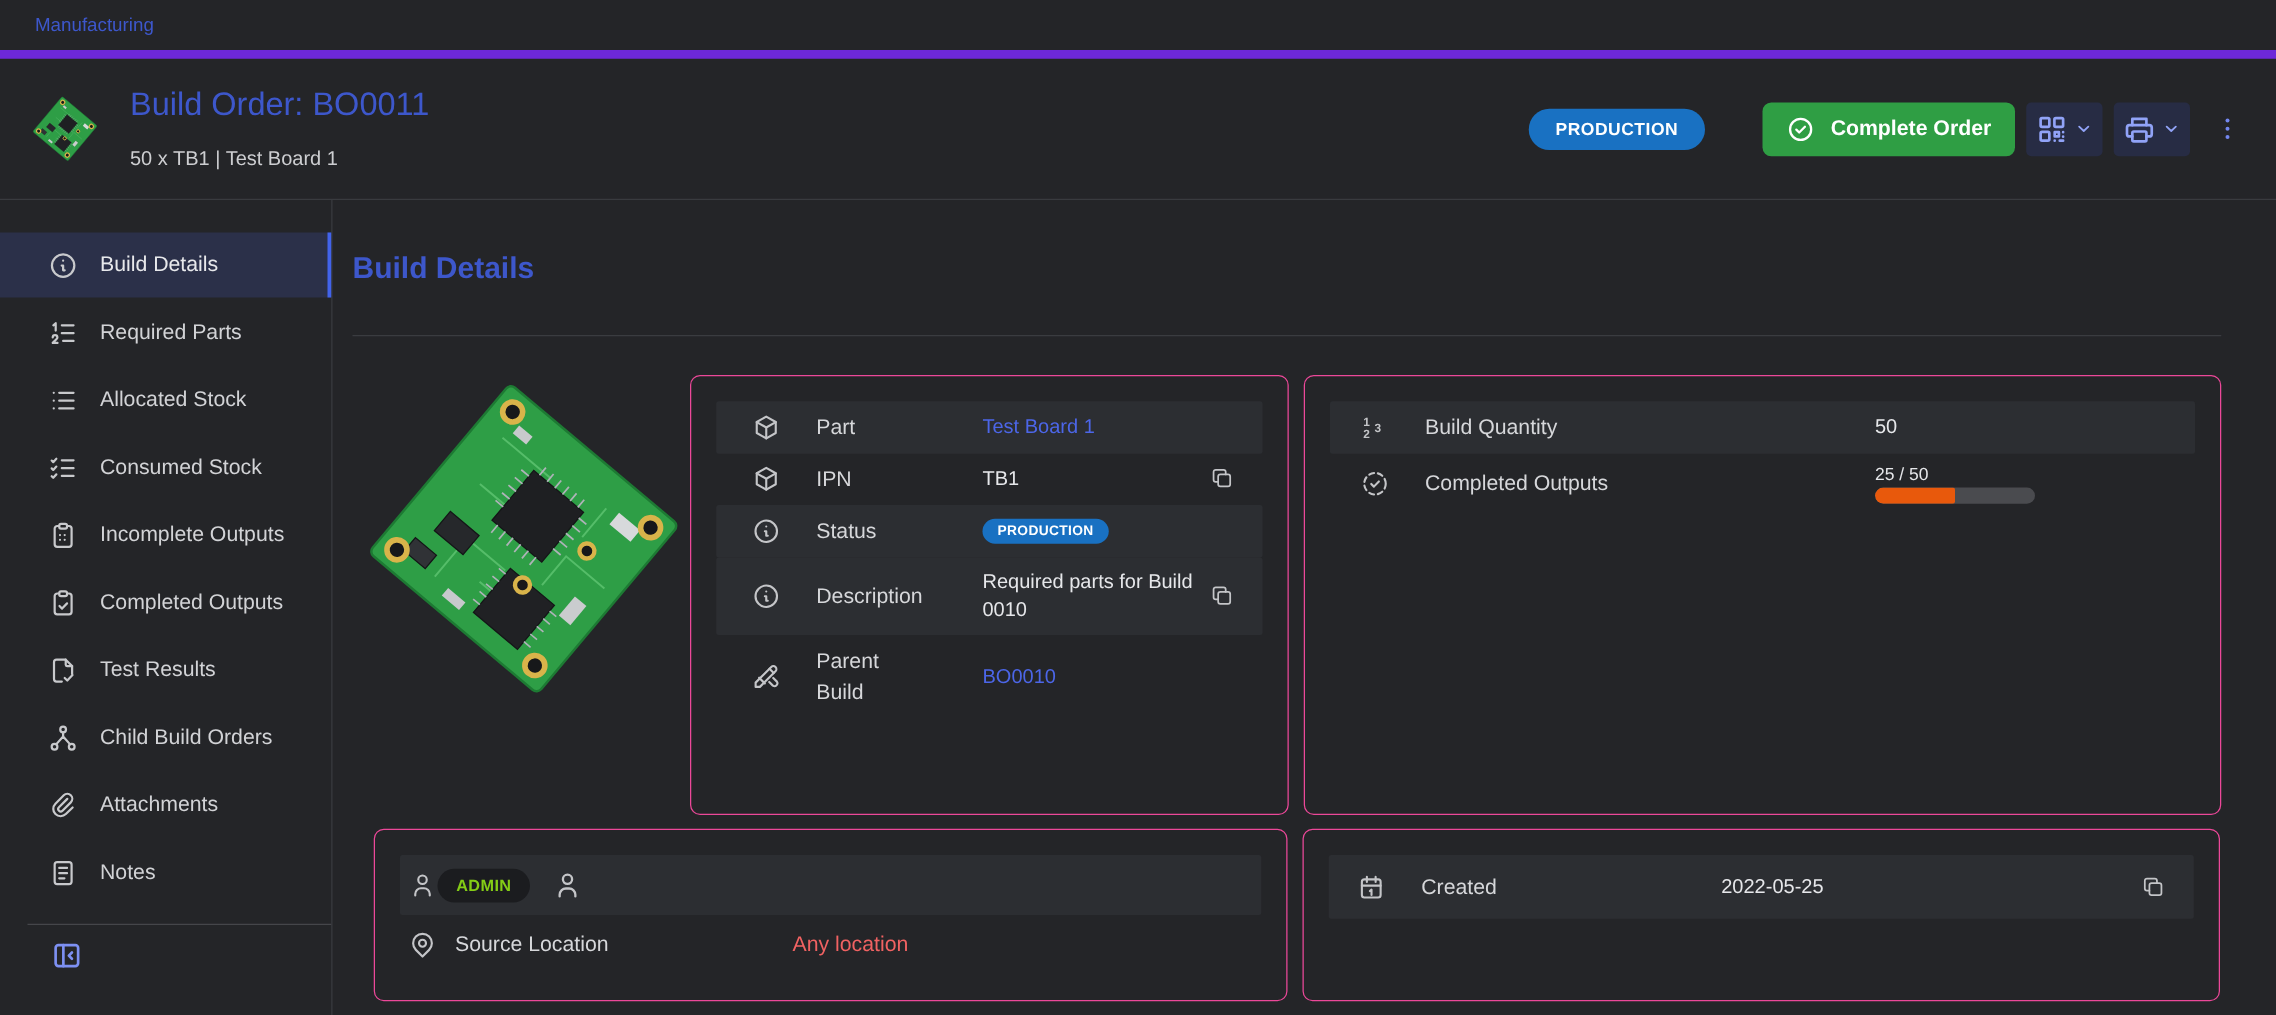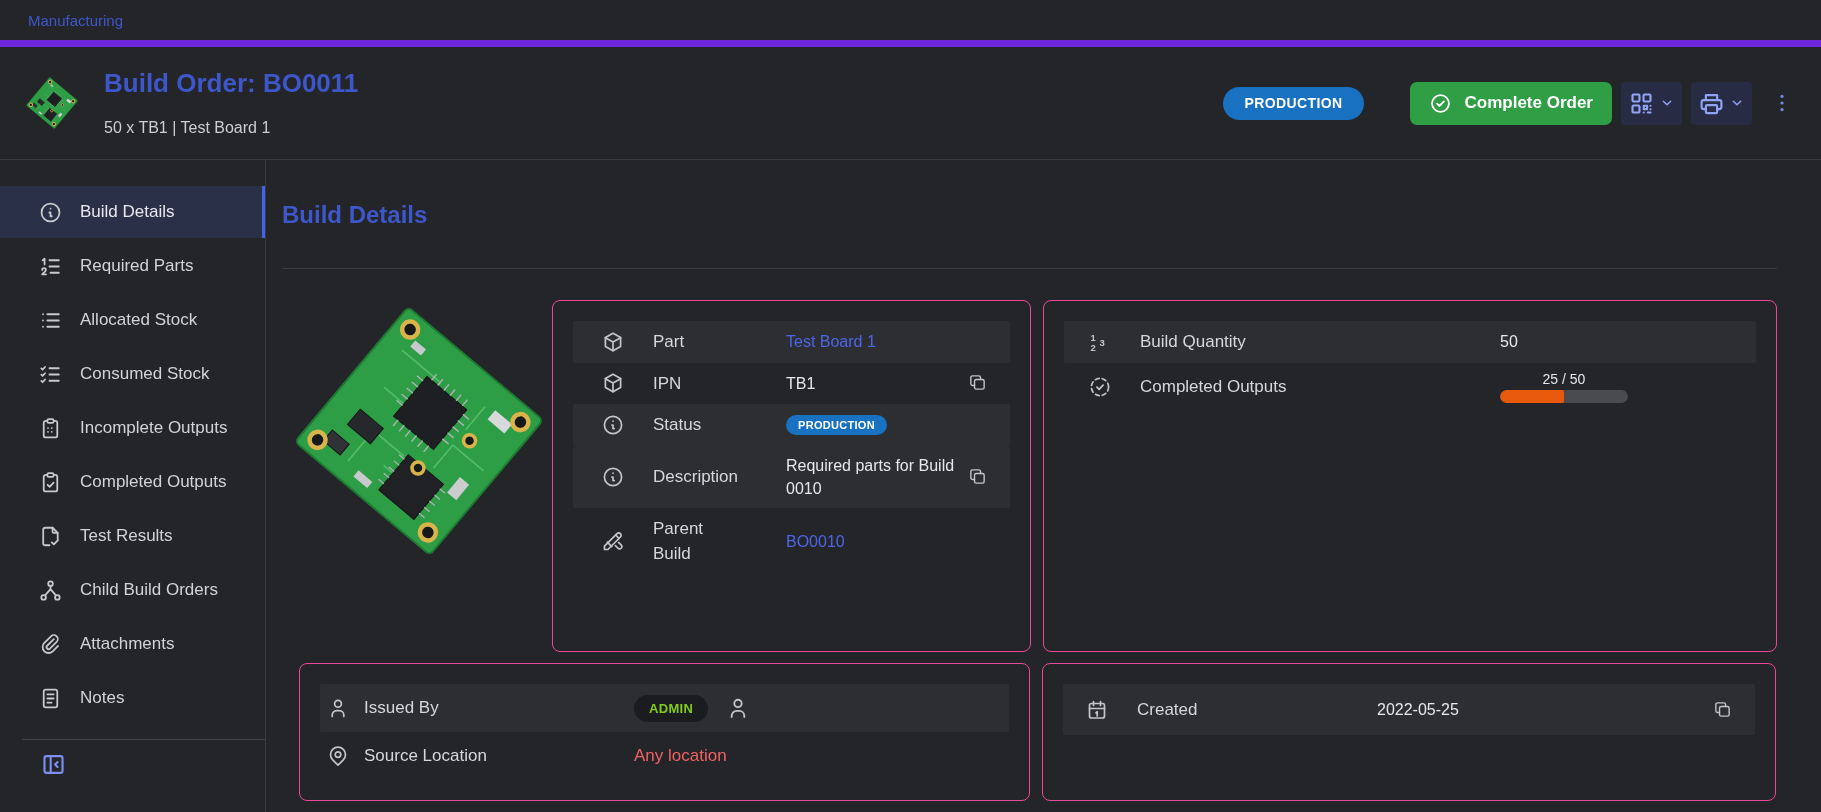--- a/index.html
+++ b/index.html
@@ -12,21 +12,21 @@
   .icon{display:inline-block;flex:none}
   svg.icon{stroke:currentColor;fill:none;stroke-width:1.7;stroke-linecap:round;stroke-linejoin:round}
 
   
   .topbar{height:47px;display:flex;align-items:center;padding:0 28px;border-bottom:7px solid #6d28d9;box-sizing:border-box}
   .topbar a{color:var(--accent,#3d57cb);font-size:15px;text-decoration:none;cursor:pointer}
 
   
   .pheader{height:113px;display:flex;align-items:center;padding:0 26px;border-bottom:1px solid #393b3f;box-sizing:border-box}
   .pthumb{width:52px;height:58px;margin-right:26px}
-  .pt-title{font-size:26px;font-weight:700;color:var(--accent,#3d57cb);line-height:1.1}
+  .pt-title{font-size:26px;font-weight:400;color:var(--accent,#3d57cb);line-height:1.1}
   .pt-sub{font-size:16px;color:#cdced1;margin-top:22px}
   .spacer{flex:1}
   .status-pill{background:var(--badge-blue,#1971c2);color:#fff;font-weight:700;font-size:14px;letter-spacing:.4px;
     padding:0 21px;height:33px;line-height:33px;border-radius:17px}
   .btn-green{margin-left:46px;display:flex;align-items:center;gap:13px;background:var(--success-green,#2f9e44);
     color:#fff;border:none;border-radius:7px;height:43px;padding:0 19px;font-size:17px;font-weight:600;cursor:pointer;font-family:inherit}
   .btn-green .icon{width:23px;height:23px;stroke-width:1.9}
   .icon-btn{margin-left:9px;display:flex;align-items:center;justify-content:center;gap:4px;width:61px;height:43px;
     background:#272c44;border-radius:4px;color:var(--icon-periwinkle,#91a3f7);border:none;cursor:pointer}
   .icon-btn .big{width:27px;height:27px;stroke-width:1.9}
@@ -71,21 +71,21 @@
   .val.wrap{width:178px;word-break:break-all}
   .copy-btn{margin-left:auto;background:none;border:none;color:#d2d3d6;width:22px;height:22px;padding:0;cursor:pointer}
   .copy-btn .icon{width:21px;height:21px;stroke-width:1.6}
   .badge-sm{background:var(--badge-blue,#1971c2);color:#fff;font-size:11px;font-weight:700;letter-spacing:.3px;
     padding:4px 12px;border-radius:11px}
   .drow.parent .lbl{width:70px;margin-right:63px}
 
   
   .qty .lbl{width:360px}
   .qty .drow{padding-left:24px}
-  .progress-wrap{width:128px;display:flex;flex-direction:column;align-items:center}
+  .progress-wrap{width:128px;display:flex;flex-direction:column;}
   .progress-label{font-size:14px;color:#e6e7ea;margin-bottom:3px}
   .progress-track{width:128px;height:13px;border-radius:7px;background:#4a4b4f;overflow:hidden}
   .progress-fill{height:100%;background:var(--progress-orange,#e8590c);border-radius:7px 2px 2px 7px}
 
   
   .issue .drow{padding-left:6px;min-height:48px}
   .issue .lbl{margin-left:14px;width:270px}
   .badge-dark{background:#1b1c1f;color:#84cc16;font-size:13px;font-weight:700;letter-spacing:.3px;padding:6px 15px;border-radius:14px}
   .issue .user2{width:26px;height:26px;color:#c4c5c8;margin-left:17px}
   .val.danger{color:var(--danger-red,#f06262);font-size:17px}
@@ -430,21 +430,20 @@
       </div>
     </div>
 
     <div class="botrow">
 
       <div class="card issue">
         <div class="drow striped">
           <svg class="icon">
               <use href="#i-user"></use>
             </svg>
-          <span class="lbl">Issued By</span>
           <span class="badge-dark">ADMIN</span>
           <svg class="icon user2">
               <use href="#i-user"></use>
             </svg>
         </div>
         <div class="drow">
           <svg class="icon">
               <use href="#i-pin"></use>
             </svg>
           <span class="lbl">Source Location</span>

